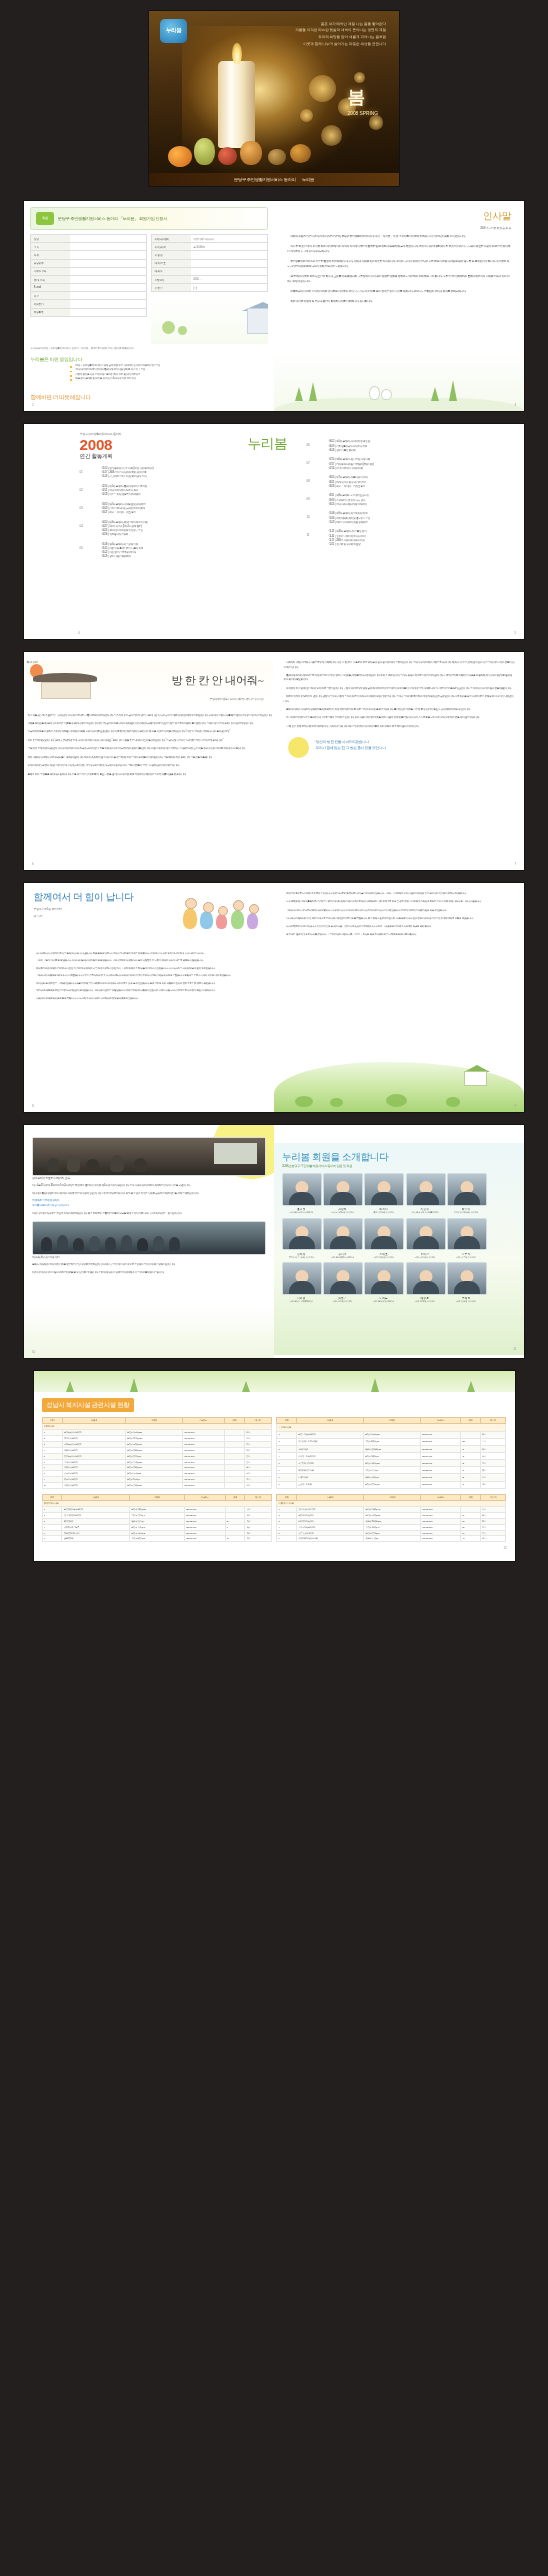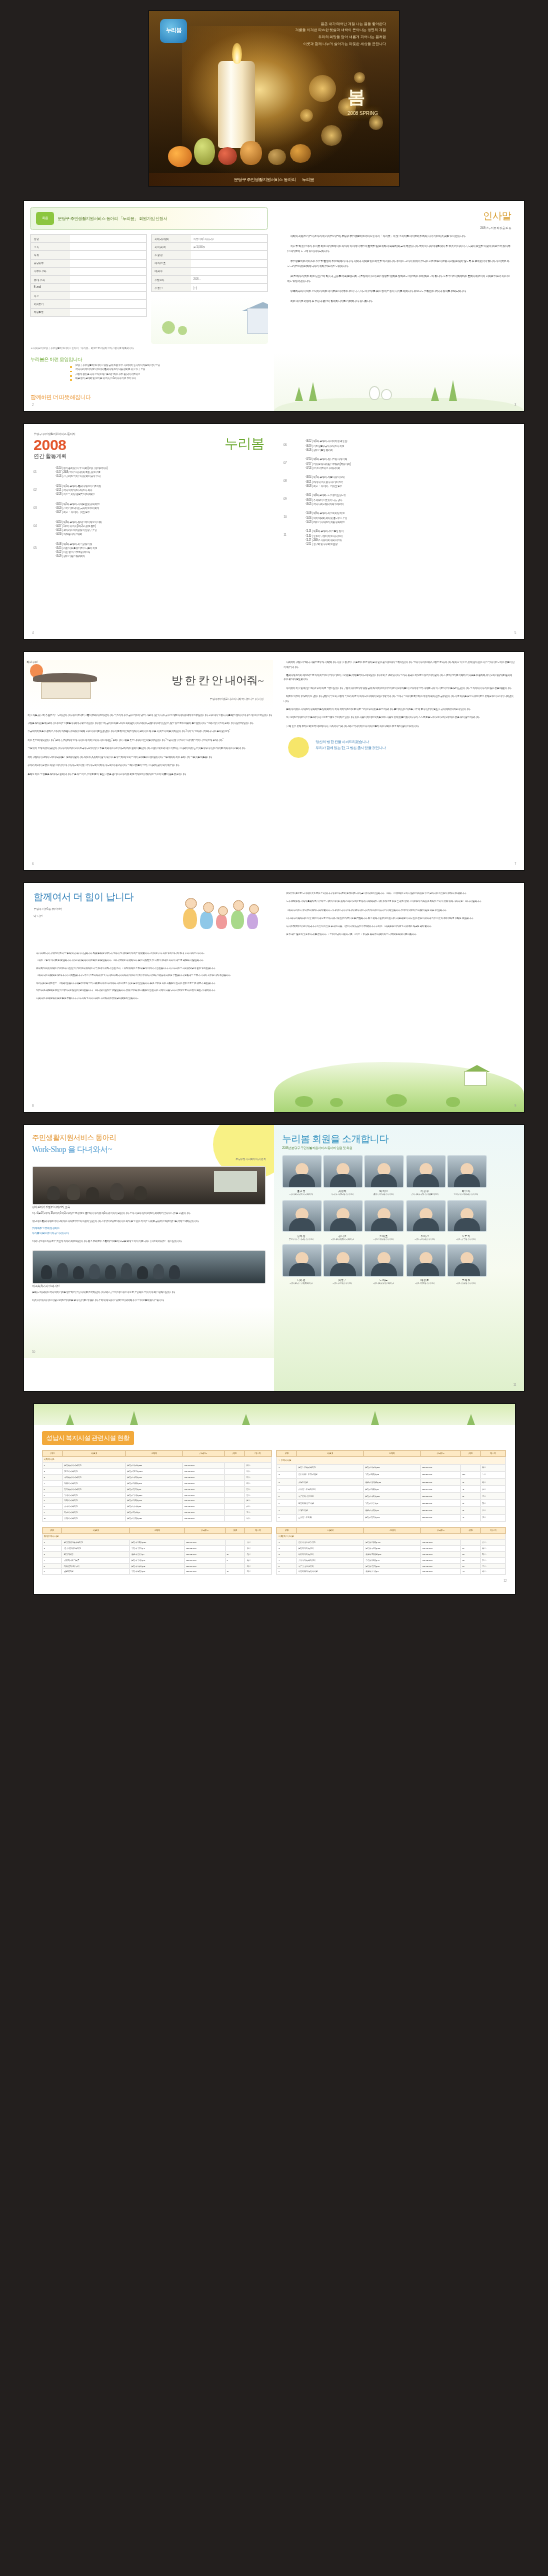--- a/index.html
+++ b/index.html
@@ -99,21 +99,21 @@
   .p-greet{height:210px;padding:9.6px 13px;background:linear-gradient(180deg,#fff 72%,#f4f9ec 100%);}
   .p-greet h2{margin:0;text-align:right;font-size:9.6px;color:#d79b2a;font-family:"Liberation Serif",serif;font-weight:normal;}
   .p-greet .sub{text-align:right;font-size:2.9px;color:#777;margin-top:2.4px;}
   .p-greet p{font-size:2.8px;line-height:1.8;color:#444;margin:4.8px 0 0;text-indent:3.2px;}
   .snow-scene{position:absolute;left:0;right:0;bottom:0;height:37px;}
   .snow-scene .ground{position:absolute;left:0;right:0;bottom:0;height:13px;background:#e9f3dc;border-radius:50% 50% 0 0 / 21px 21px 0 0;}
   .snow-scene .pine{position:absolute;bottom:9.6px;width:0;height:0;border-left:4.8px solid transparent;border-right:4.8px solid transparent;border-bottom:14.4px solid #8fbf63;}
   .snow-scene .man{position:absolute;bottom:10.4px;width:8.8px;height:12px;border-radius:50% 50% 45% 45%;background:#fff;border:0.8px solid #cfd8c6;}
 
   
-  .p-plan{height:215px;padding:8px 9.6px;}
+  .p-plan{height:215px;padding:8px 9.6px;margin-left:46px;}
   .plan-head{font-size:3px;color:#6b6b6b;}
   .plan-year{font-size:15.2px;color:#e3562c;font-weight:bold;line-height:1;margin-top:1.6px;}
   .plan-sub{font-size:5.6px;color:#444;margin-top:0.8px;}
   .plan-logo{position:absolute;right:9.6px;top:11.2px;font-size:13.6px;color:#6aa82e;font-family:"Liberation Serif",serif;}
   .mon-block{margin-top:5.6px;display:flex;gap:4px;}
   .mon-num{font-size:7.2px;color:#e3562c;font-weight:bold;width:17.6px;line-height:1;}
   .mon-num span{font-size:3.2px;color:#888;font-weight:normal;}
   .mon-items{flex:1;}
   .mon-items div{font-size:2.6px;color:#555;line-height:1.6;}
   .p-plan2{height:215px;padding:11.2px 9.6px;}
@@ -157,21 +157,21 @@
   .ws-by{font-size:2.7px;color:#777;text-align:right;margin-top:1.6px;}
   .ws-photo{border:0.8px solid #ddd;border-radius:1.6px;overflow:hidden;position:relative;background:#3a3a3a;}
   .ws-photo.room{height:37px;background:linear-gradient(180deg,#6d6257,#2e2a25);}
   .ws-photo.group{height:32px;background:linear-gradient(180deg,#7a8b93,#2f3a40);}
   .ws-photo .ppl{position:absolute;bottom:3.2px;border-radius:50% 50% 30% 30%;}
   .ws-text{font-size:2.6px;color:#4a4a4a;line-height:1.7;margin-top:3.2px;}
   .ws-quote{font-size:2.7px;color:#2f7fb8;line-height:1.8;margin-top:3.2px;font-family:"Liberation Serif",serif;}
   .yellow-blob{position:absolute;right:-16px;top:-14.4px;width:77px;height:69px;border-radius:50%;background:#f7ef78;opacity:.9;}
 
   
-  .p-staff{height:266px;padding:8px;background:linear-gradient(180deg,#ecf7f8 0%,#f7fbf0 55%,#dff0cc 100%);}
+  .p-staff{height:212px;padding:8px;background:linear-gradient(180deg,#ecf7f8 0%,#f7fbf0 55%,#dff0cc 100%);margin-top:18px;}
   .staff-ttl{font-size:9.6px;color:#2f8fbe;font-family:"Liberation Serif",serif;}
   .staff-sub{font-size:3.2px;color:#5f8c4b;margin-top:0.8px;}
   .staff-grid{margin-top:4.8px;display:flex;flex-wrap:wrap;gap:3.2px;}
   .staff-card{width:38px;}
   .staff-ph{width:38px;height:30.5px;border-radius:1.6px;background:linear-gradient(180deg,#b9c7cf,#6a7b86);position:relative;overflow:hidden;border:0.8px solid #cfdbe0;}
   .staff-ph .face{position:absolute;left:50%;top:7.2px;transform:translateX(-50%);width:13px;height:13px;border-radius:50%;background:#f0d3b4;}
   .staff-ph .body{position:absolute;left:50%;bottom:0;transform:translateX(-50%);width:26px;height:13px;border-radius:11.2px 11.2px 0 0;background:#3d4c57;}
   .staff-nm{font-size:2.7px;color:#333;text-align:center;margin-top:1.6px;}
   .staff-ro{font-size:2.3px;color:#777;text-align:center;line-height:1.4;}
 
@@ -557,25 +557,20 @@
         <div class="bush" style="left:172px;width:14.4px;height:9.6px;"></div>
       </div>
       <div class="pg-num r">9</div>
     </div>
   </div>
 
   <div class="spread">
 
     <div class="half p-ws kor">
       <div class="yellow-blob"></div>
-      <div style="position:relative;">
-        <div class="ws-ttl">주민생활지원서비스 동아리</div>
-        <div class="ws-ttl2">Work-Shop 을 다녀와서~</div>
-        <div class="ws-by">분당구청 사회복지과   김 영 희</div>
-      </div>
 
       <div class="ws-photo room" style="margin-top:4.8px;">
         <div class="ppl" style="left:14.4px;width:13px;height:14.4px;background:#3d3a35;"></div>
         <div class="ppl" style="left:34px;width:13px;height:16px;background:#4a453d;"></div>
         <div class="ppl" style="left:53px;width:13px;height:13.6px;background:#36322c;"></div>
         <div class="ppl" style="left:77px;width:14.4px;height:17px;background:#45403a;"></div>
         <div class="ppl" style="left:101px;width:13px;height:14.4px;background:#3a362f;"></div>
         <div style="position:absolute;right:8px;top:4.8px;width:43px;height:21px;background:#cfd6c9;"></div>
       </div>
       <div class="tiny">강의실에서 진행된 사례관리 교육</div>

